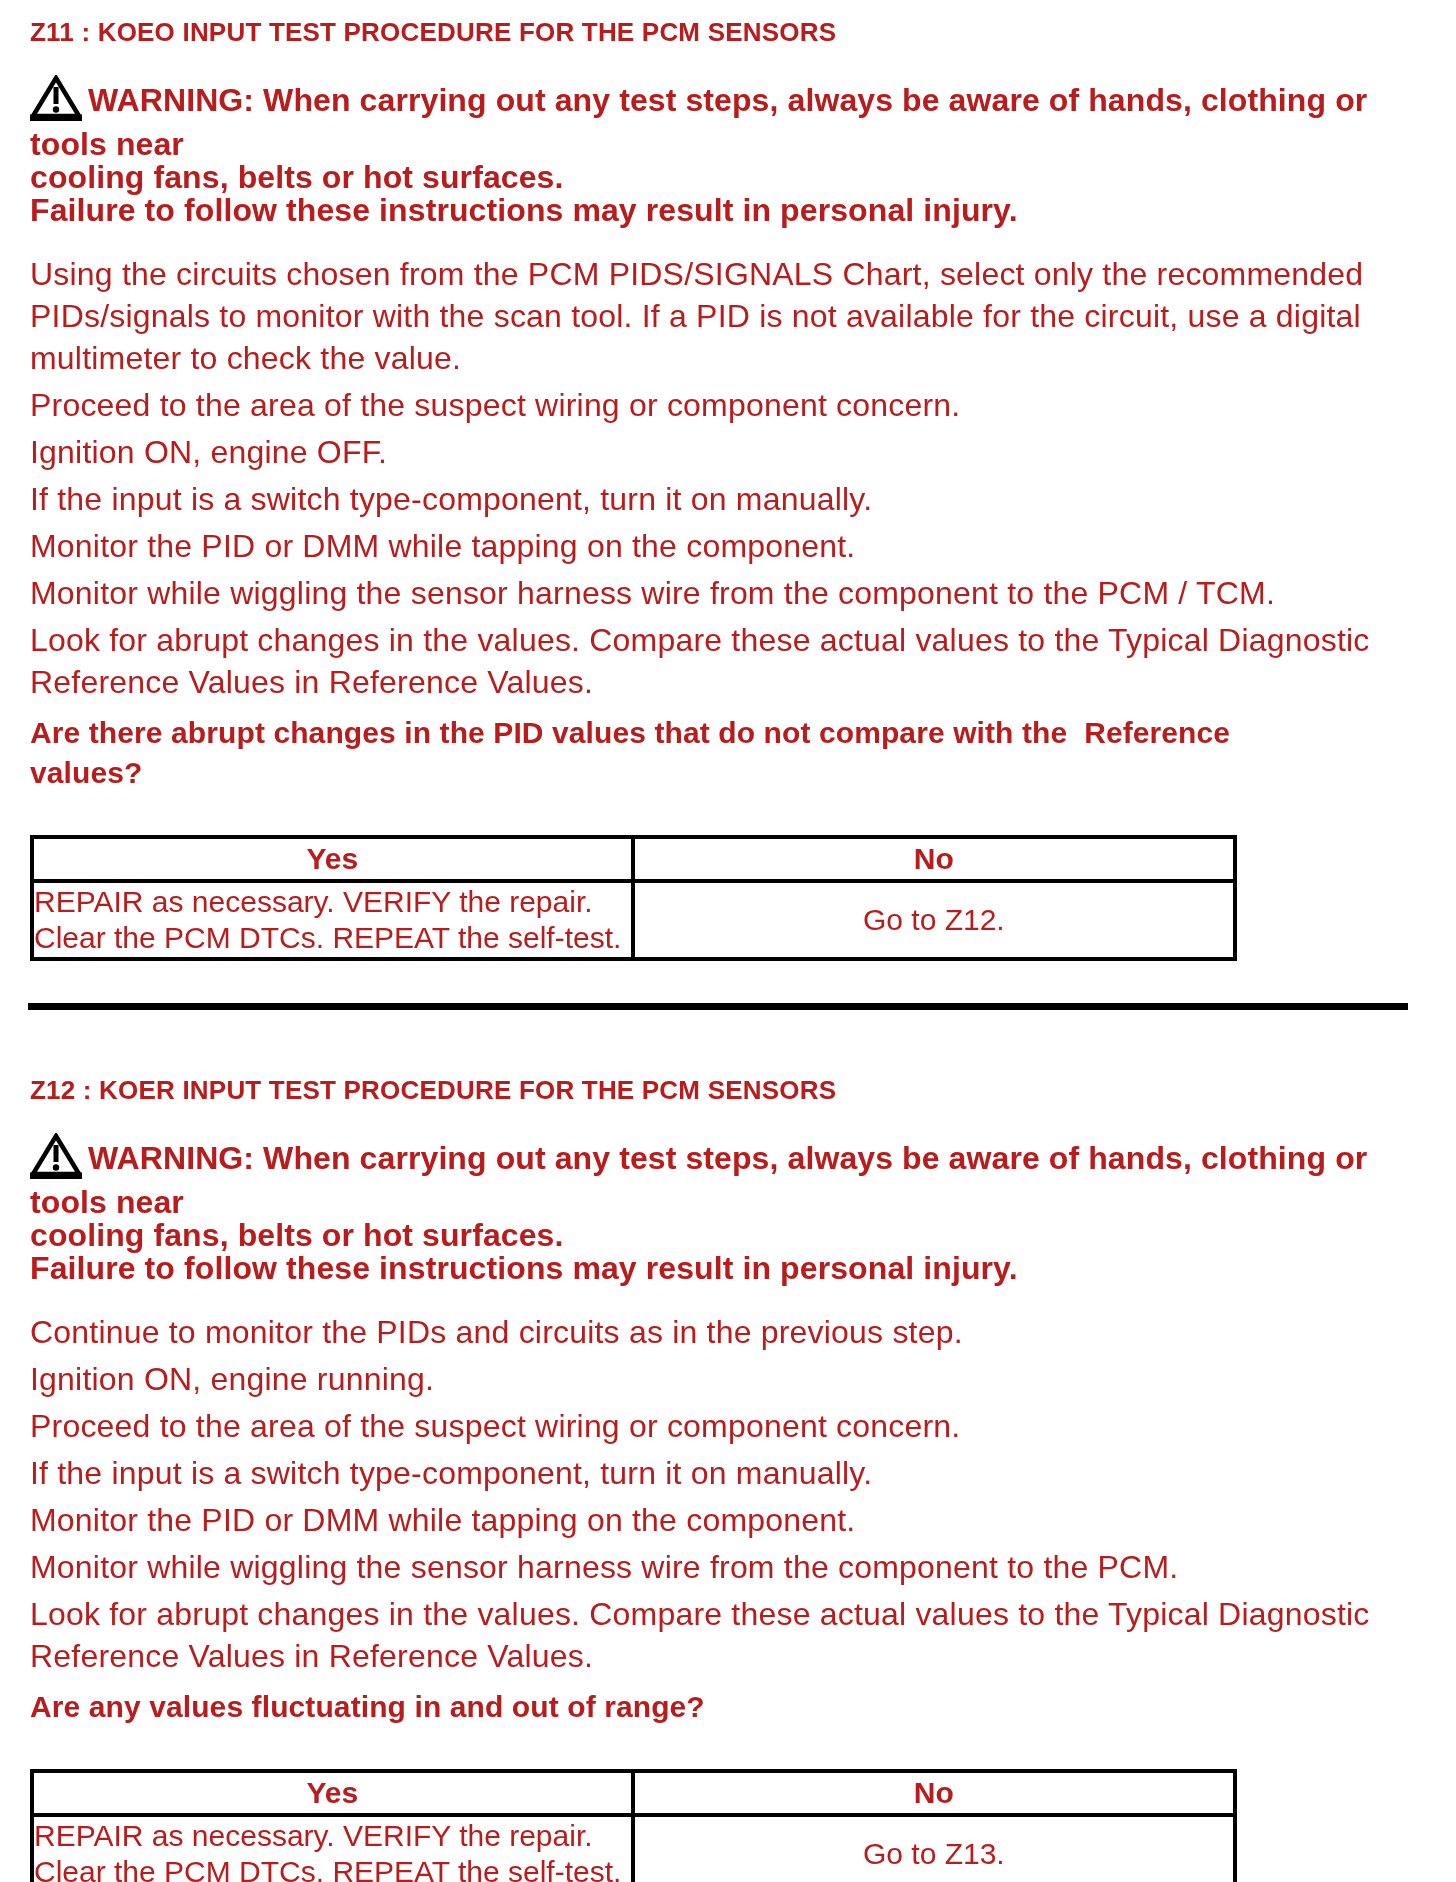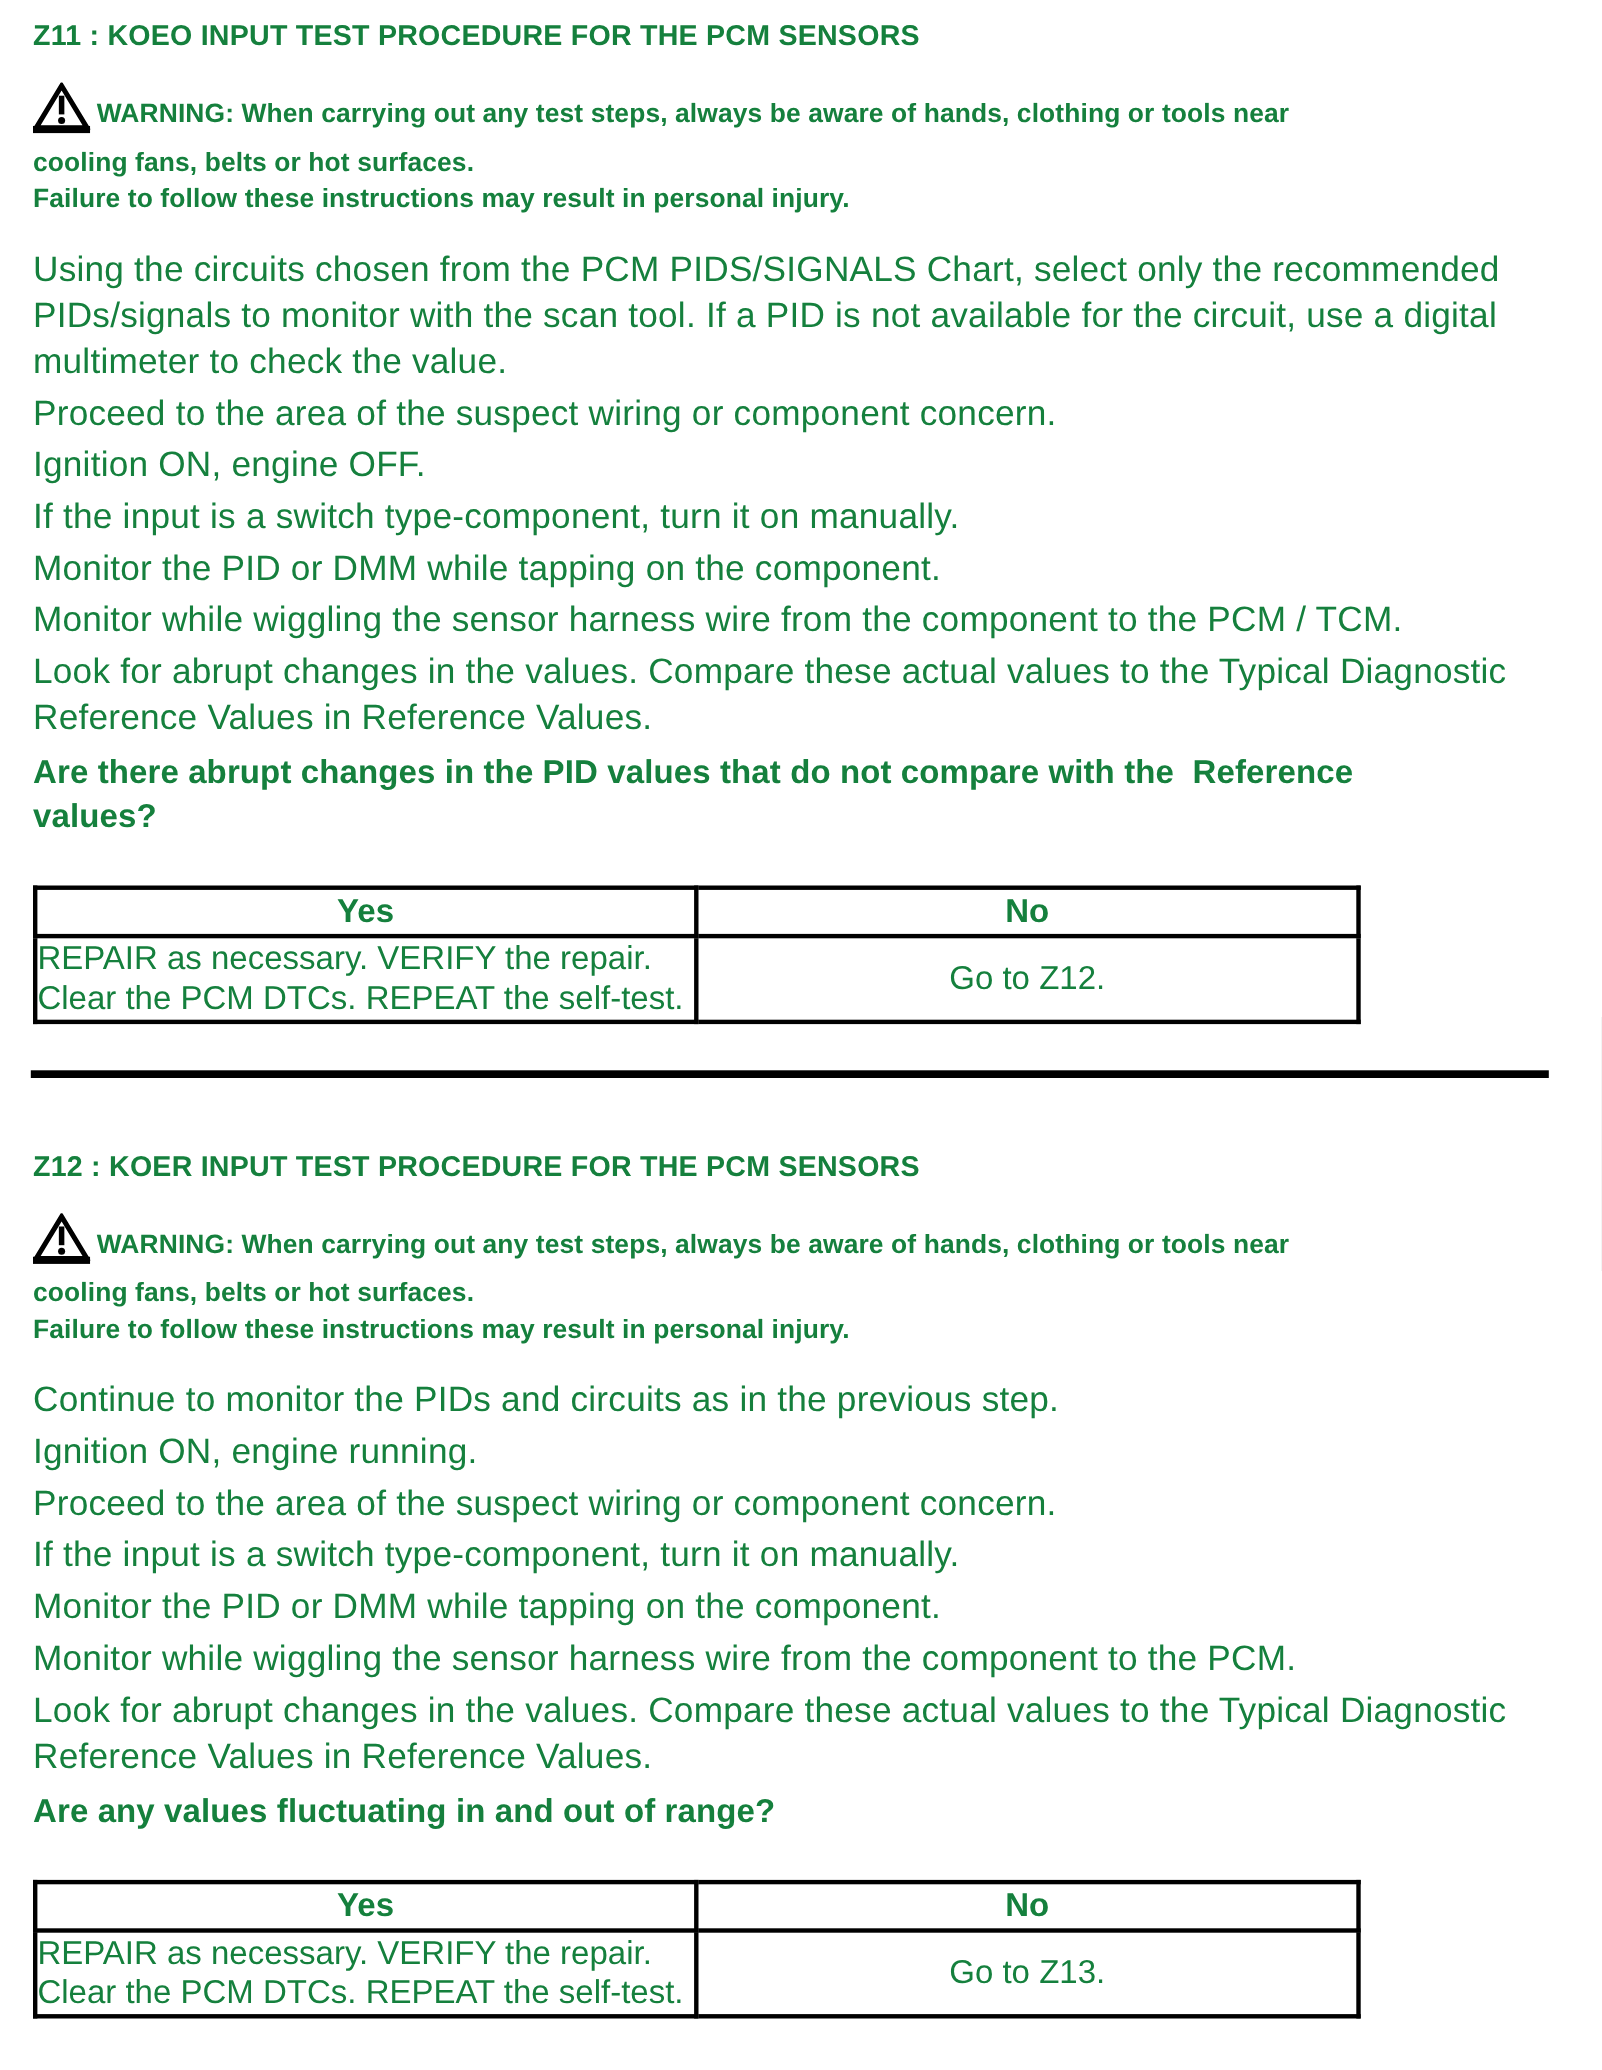--- a/index.html
+++ b/index.html
@@ -1,32 +1,32 @@
 <!DOCTYPE html>
 <html><head>
 <meta charset="utf-8">
 <style>
   html,body{margin:0;padding:0;background:#e8e8e8;}
   .page{
     position:relative;
     width:1456px;height:1882px;
-    background:#ffffff;color:#15803d;
+    background:#ffffff;color:#b91c1c;
     font-family:"Liberation Sans", sans-serif;
     overflow:hidden;box-sizing:border-box;
     padding-top:16px;
   }
   .sec-title{
     margin:0 0 0 30px;
     font-size:26px;font-weight:bold;line-height:33px;
     letter-spacing:.2px;
   }
   .section-z12 .sec-title{margin-top:64px;}
   .warn-block{
     margin:26px 0 26px 30px;width:1380px;
-    font-weight:bold;font-size:24px;line-height:33px;
+    font-weight:bold;font-size:32px;line-height:33px;
     letter-spacing:.1px;
   }
   .warn-first{display:block;}
   .warn-text{white-space:pre-wrap;}
   .icon-warning{display:inline-block;vertical-align:-11px;margin-right:6px;}
   .body-p{
     margin:5px 0 5px 30px;width:1380px;
     font-size:32px;line-height:42px;
     white-space:pre-wrap;letter-spacing:.2px;
   }

